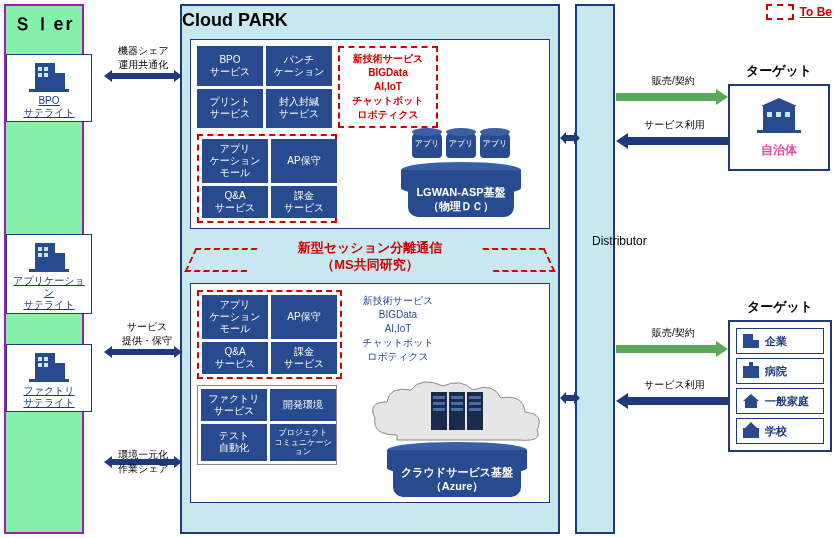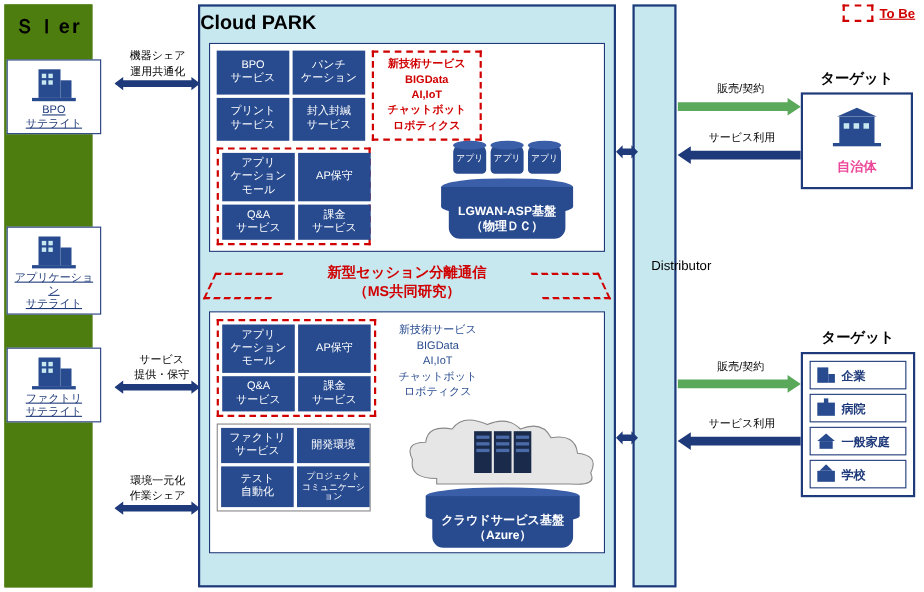--- a/index.html
+++ b/index.html
@@ -1,17 +1,17 @@
 <!DOCTYPE html>
 <html><head>
 <meta charset="utf-8">
 <style>
   * { box-sizing: border-box; margin: 0; padding: 0; }
   body { font-family: "Meiryo", "MS PGothic", sans-serif; background: #fff; width: 840px; height: 538px; position: relative; overflow: hidden; }
-  .col-sier { position: absolute; left: 4px; top: 4px; width: 80px; height: 530px; background: #4d7c0f; border: 2px solid #4d7c0f; }
+  .col-sier { position: absolute; left: 4px; top: 4px; width: 80px; height: 530px; background: #86efac; border: 2px solid #a21caf; }
   .col-sier-title { text-align: center; font-weight: bold; font-size: 18px; padding: 6px 0; letter-spacing: 2px; color: #000; }
   .satellite { margin: 6px auto; width: 86px; background: #fff; border: 1px solid #1f3a7a; padding: 4px 2px 2px 2px; text-align: center; }
   .satellite svg { display: block; margin: 0 auto 2px auto; }
   .satellite-label { font-size: 10px; color: #1f3a7a; text-decoration: underline; line-height: 1.2; }
   .col-cloud { position: absolute; left: 180px; top: 4px; width: 380px; height: 530px; background: #c8e8f0; border: 2px solid #1f3a7a; }
   .col-cloud-title { text-align: left; font-weight: bold; font-size: 18px; padding: 4px 0; color: #000; }
   .panel { background: #fff; border: 1px solid #1f3a7a; margin: 4px 8px; padding: 6px; position: relative; }
   .dashed-red { border: 2px dashed #d00000; }
   .svc-grid { display: grid; grid-template-columns: repeat(2, 66px); gap: 3px; }
   .svc-box { background: #284b8f; color: #fff; font-size: 10px; text-align: center; padding: 4px 2px; line-height: 1.2; display: flex; flex-direction: column; justify-content: center; min-height: 28px; }
@@ -55,21 +55,21 @@
         <rect x="26" y="14" width="10" height="16" fill="#284b8f"></rect>
         <rect x="9" y="8" width="4" height="4" fill="#c8e8f0"></rect>
         <rect x="15" y="8" width="4" height="4" fill="#c8e8f0"></rect>
         <rect x="9" y="14" width="4" height="4" fill="#c8e8f0"></rect>
         <rect x="15" y="14" width="4" height="4" fill="#c8e8f0"></rect>
         <rect x="0" y="30" width="40" height="3" fill="#284b8f"></rect>
       </svg>
     <div class="satellite-label" style="white-space:pre-line">BPO
 サテライト</div>
   </div>
-  <div class="satellite" style="margin-top:84px">
+  <div class="satellite" style="margin-top:112px">
     <svg width="40" height="34" viewBox="0 0 40 34">
         <rect x="6" y="4" width="20" height="26" fill="#284b8f"></rect>
         <rect x="26" y="14" width="10" height="16" fill="#284b8f"></rect>
         <rect x="9" y="8" width="4" height="4" fill="#c8e8f0"></rect>
         <rect x="15" y="8" width="4" height="4" fill="#c8e8f0"></rect>
         <rect x="9" y="14" width="4" height="4" fill="#c8e8f0"></rect>
         <rect x="15" y="14" width="4" height="4" fill="#c8e8f0"></rect>
         <rect x="0" y="30" width="40" height="3" fill="#284b8f"></rect>
       </svg>
     <div class="satellite-label" style="white-space:pre-line">アプリケーション
@@ -98,21 +98,21 @@
 
 <svg class="arrow" style="left:104px;top:344px" width="78" height="24">
     <polygon points="0,8 8,2 8,5 70,5 70,2 78,8 70,14 70,11 8,11 8,14" fill="#1f3a7a"></polygon>
   </svg>
 <div class="arrow-label" style="left:122px;top:320px;white-space:pre-line;text-align:center">サービス
 提供・保守</div>
 
 <svg class="arrow" style="left:104px;top:454px" width="78" height="24">
     <polygon points="0,8 8,2 8,5 70,5 70,2 78,8 70,14 70,11 8,11 8,14" fill="#1f3a7a"></polygon>
   </svg>
-<div class="arrow-label" style="left:118px;top:430px;white-space:pre-line;text-align:center">環境一元化
+<div class="arrow-label" style="left:118px;top:448px;white-space:pre-line;text-align:center">環境一元化
 作業シェア</div>
 
 <div class="col-cloud">
   <div class="col-cloud-title">Cloud PARK</div>
 
   <div class="panel" style="height:190px">
     <div style="display:flex;gap:6px">
       <div class="svc-grid">
         <div class="svc-box" style="white-space:pre-line">BPO
 サービス</div>

